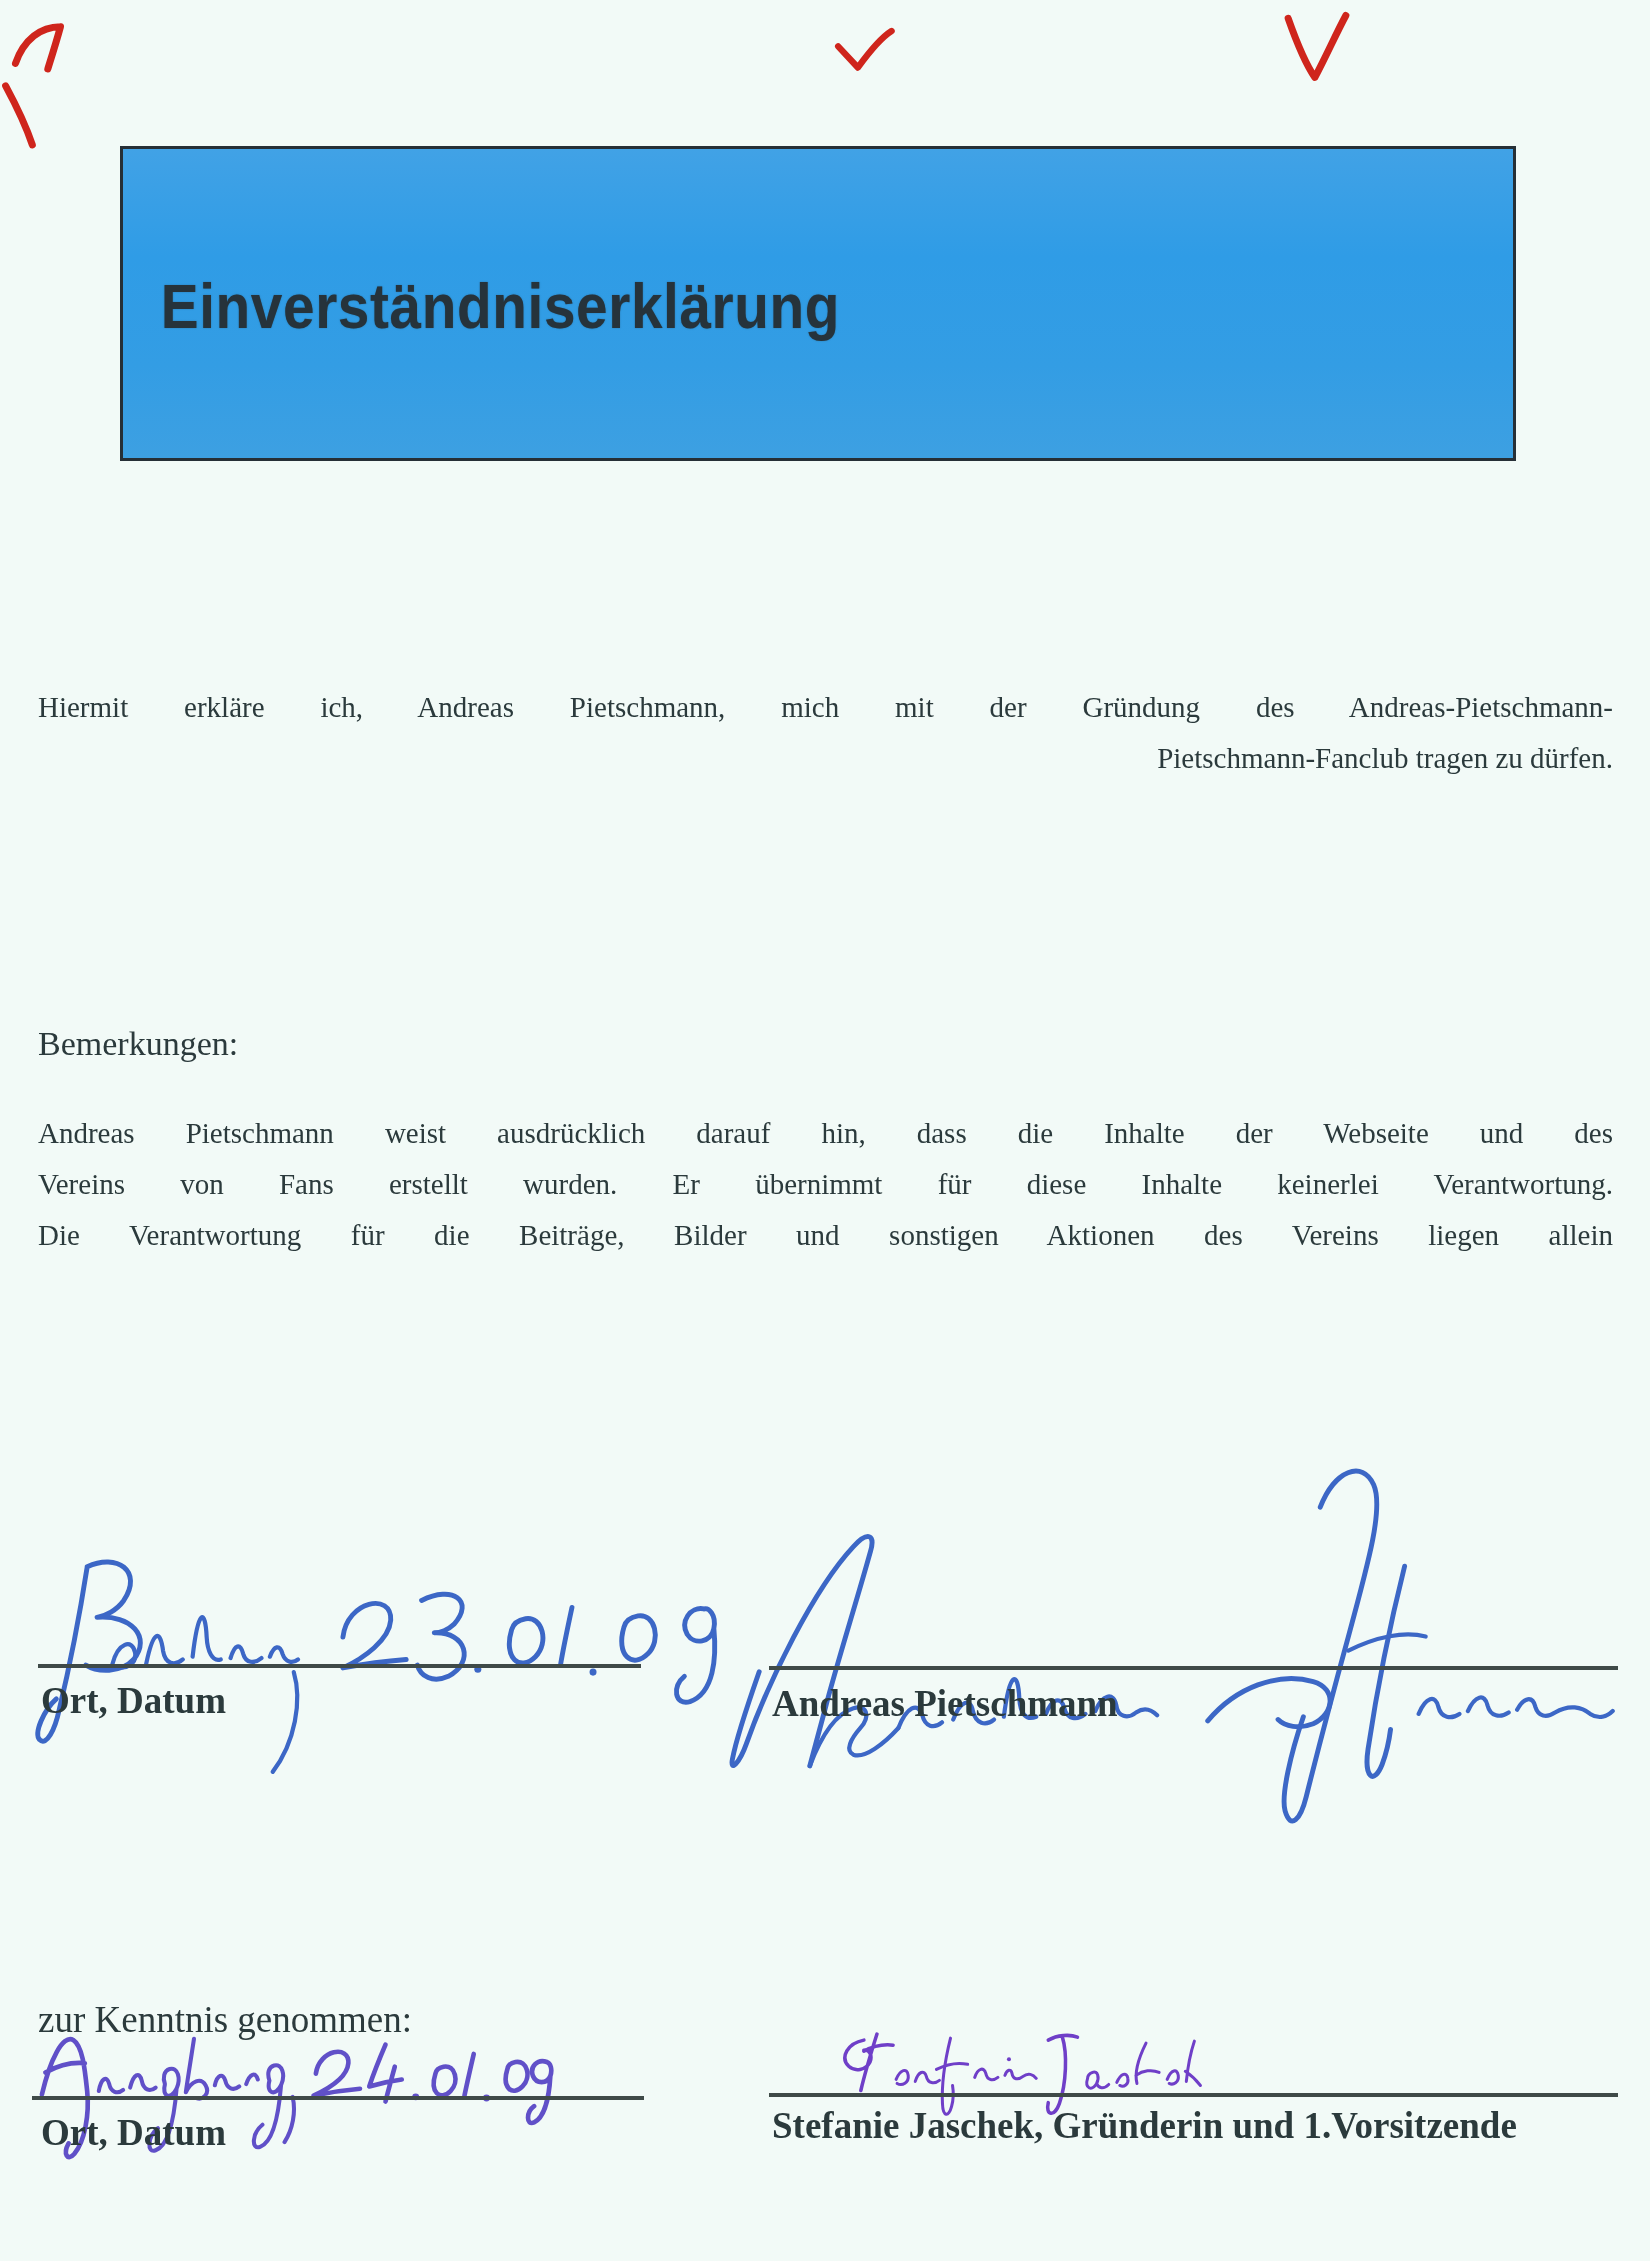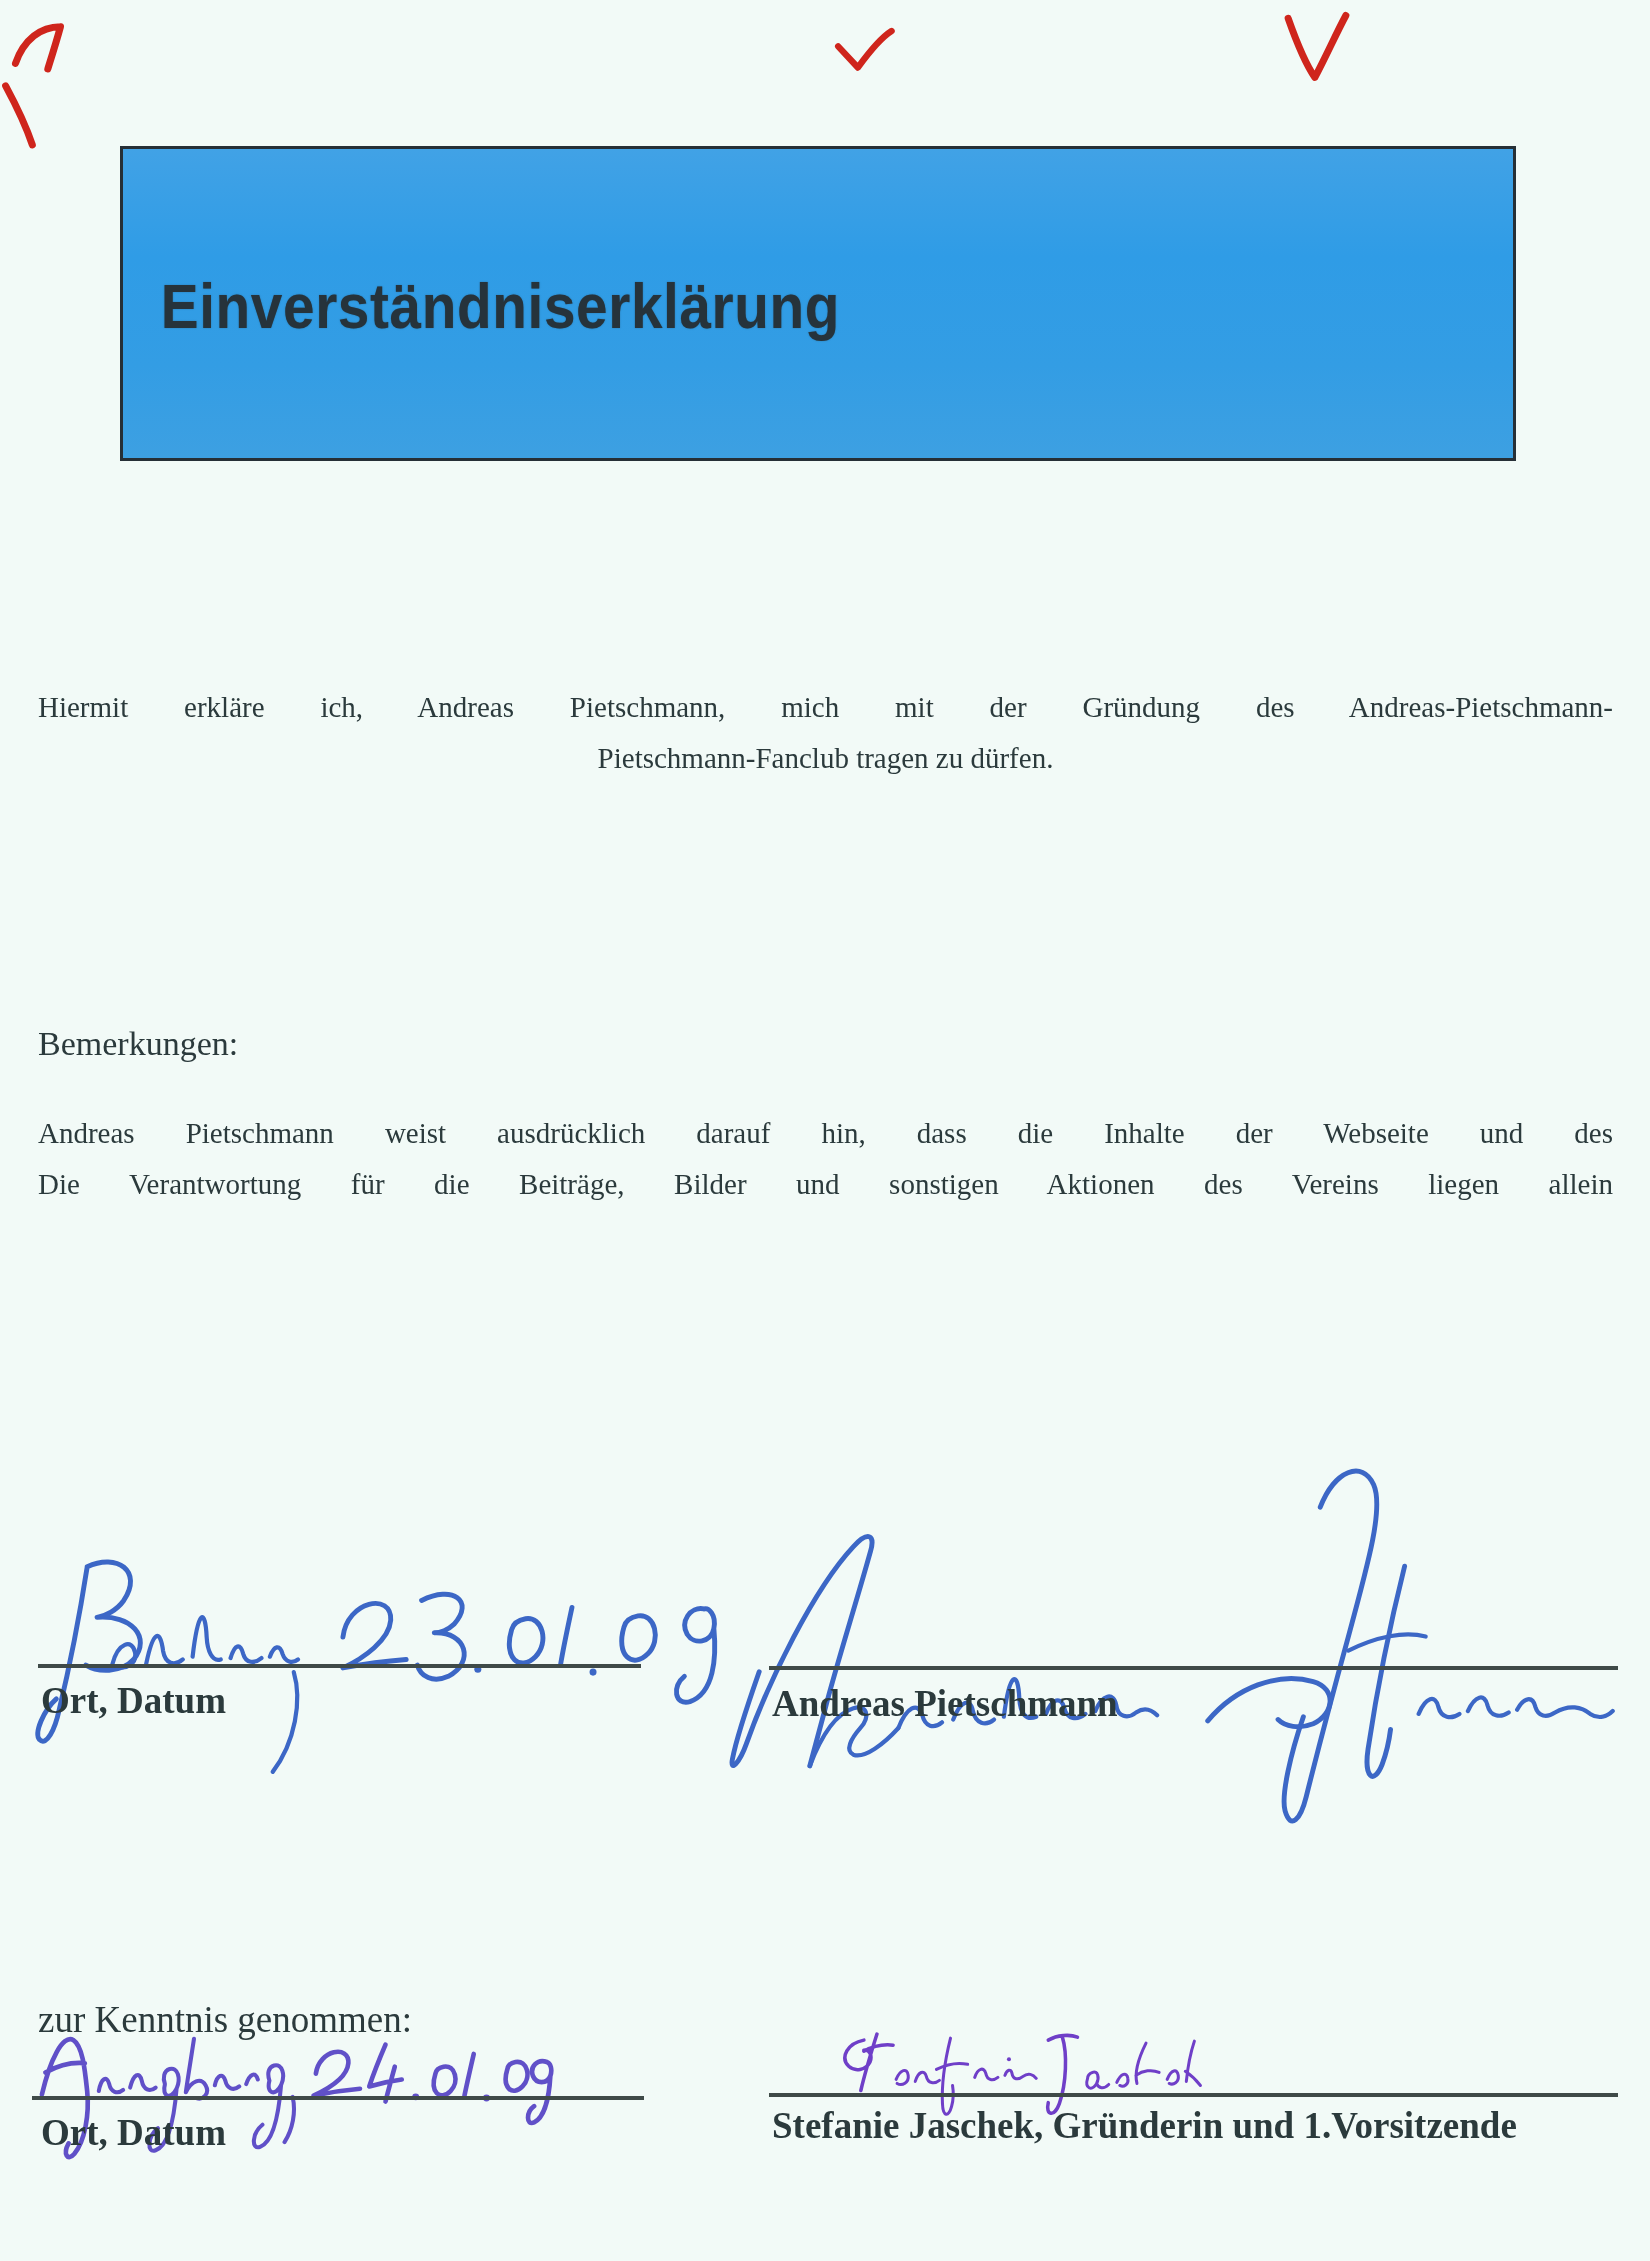--- a/index.html
+++ b/index.html
@@ -33,21 +33,21 @@
     text-shadow: 0 0 1.4px rgba(38,51,59,0.55);
     white-space: nowrap;
   }
 
   
   .para { left: 38px; width: 1575px; font-size: 29px; line-height: 51px; }
   .para1 { top: 682px; }
   .remarks-heading { left: 38px; top: 1025px; font-size: 34px; font-family: Liberation Serif, serif; }
   .para2 { top: 1108px; }
   .jl { text-align: justify; text-align-last: justify; white-space: nowrap; }
-  .jl-last { text-align: center; text-align-last: auto; }
+  .jl-last { text-align: right; text-align-last: auto; }
 
   
   .sig-line { height: 4.2px; background: var(--signature-line, #3f4a48); }
   .line-tl { left: 38px;  top: 1664px; width: 603px; }
   .line-tr { left: 769px; top: 1666px; width: 849px; }
   .line-bl { left: 32px;  top: 2096px; width: 612px; }
   .line-br { left: 769px; top: 2093px; width: 849px; }
   .sig-label { font-size: 37px; color: var(--body-text, #2b3a3c); white-space: nowrap; font-weight: bold; }
   .label-tl { left: 41px;  top: 1679px; }
   .label-tr { left: 772px; top: 1682px; }
@@ -87,20 +87,21 @@
 </div>
 
 <div class="abs para para1">
   <div class="jl">Hiermit erkläre ich, Andreas Pietschmann, mich mit der Gründung des Andreas-Pietschmann-</div>
   <div class="jl jl-last">Pietschmann-Fanclub tragen zu dürfen.</div>
 </div>
 
 <div class="abs remarks-heading">Bemerkungen:</div>
 <div class="abs para para2">
   <div class="jl">Andreas Pietschmann weist ausdrücklich darauf hin, dass die Inhalte der Webseite und des</div>
+  <div class="jl">Vereins von Fans erstellt wurden. Er übernimmt für diese Inhalte keinerlei Verantwortung.</div>
   <div class="jl">Die Verantwortung für die Beiträge, Bilder und sonstigen Aktionen des Vereins liegen allein</div>
 </div>
 
 <svg class="abs ink ink-blue sig-berlin" width="745" height="281" viewBox="0 0 1060 400" aria-label="Berlin, 23.01.09">
   <path stroke-width="7" d="M104,58 C94,122 80,196 64,262 C58,290 46,314 36,304 C28,295 42,262 60,246 M104,58 C146,38 184,64 156,106 C146,120 130,128 118,130 C166,126 196,158 170,190 C152,210 118,208 102,198"></path>
   <path stroke-width="6" d="M140,196 C148,166 168,160 172,180 C175,196 160,204 148,200 M188,196 C198,148 208,146 212,178 C215,196 228,200 240,190 M254,186 C262,118 272,116 274,158 C275,178 282,194 294,190 M308,188 C314,168 322,166 326,182 C330,196 342,196 352,188 M364,186 C370,170 378,168 382,182 C386,194 396,196 404,190"></path>
   <path stroke-width="6" d="M398,208 C410,248 400,308 368,350"></path>
   <path stroke-width="7" d="M468,158 C474,106 538,94 536,134 C534,162 498,188 468,202 C500,196 532,192 558,190"></path>
   <path stroke-width="7" d="M580,106 C624,84 656,106 626,140 C618,148 606,152 598,152 C644,150 656,194 618,214 C596,224 578,214 574,198"></path>
   <circle cx="660" cy="204" r="5"></circle>

